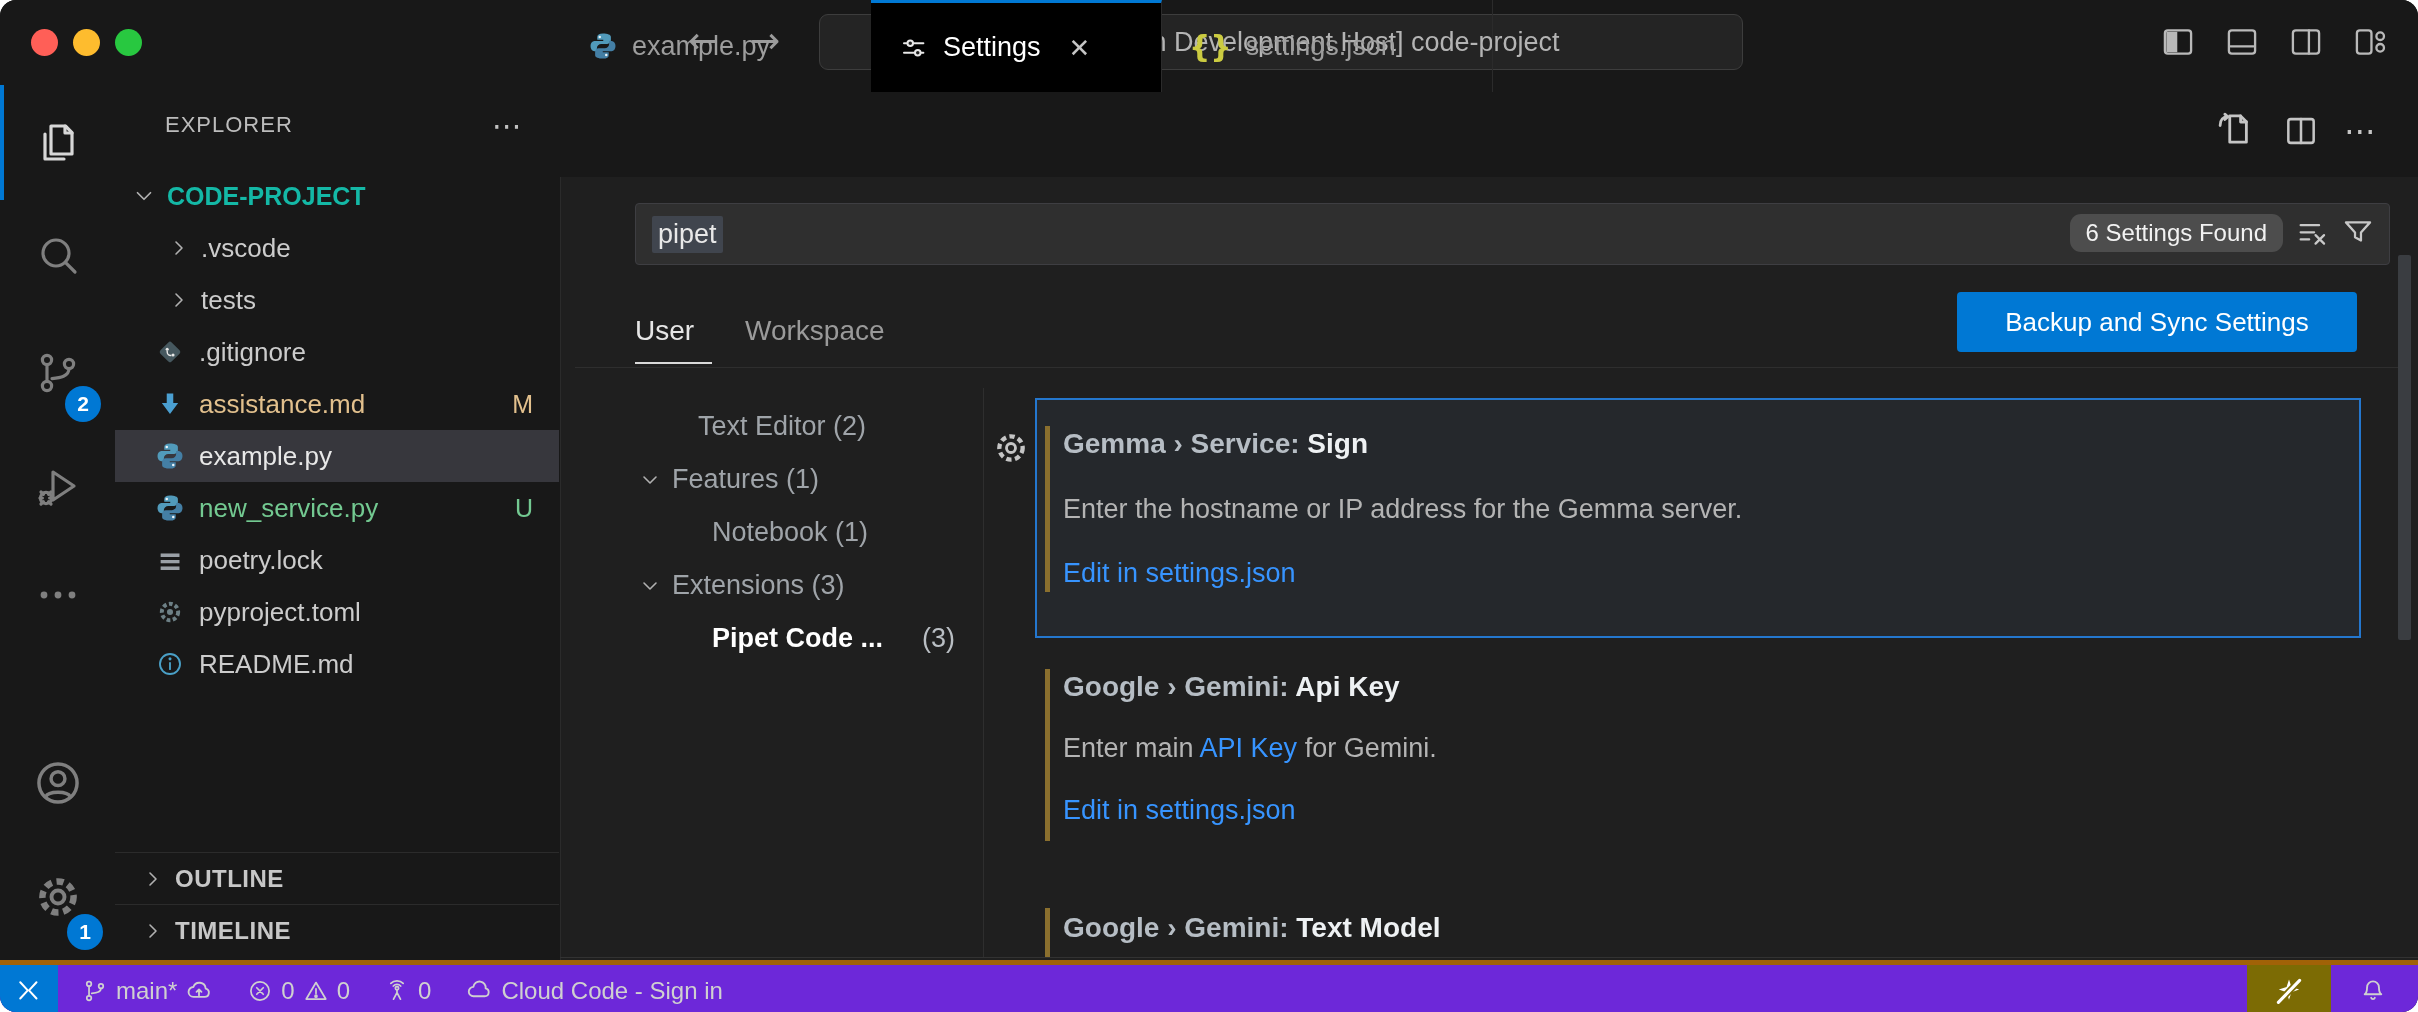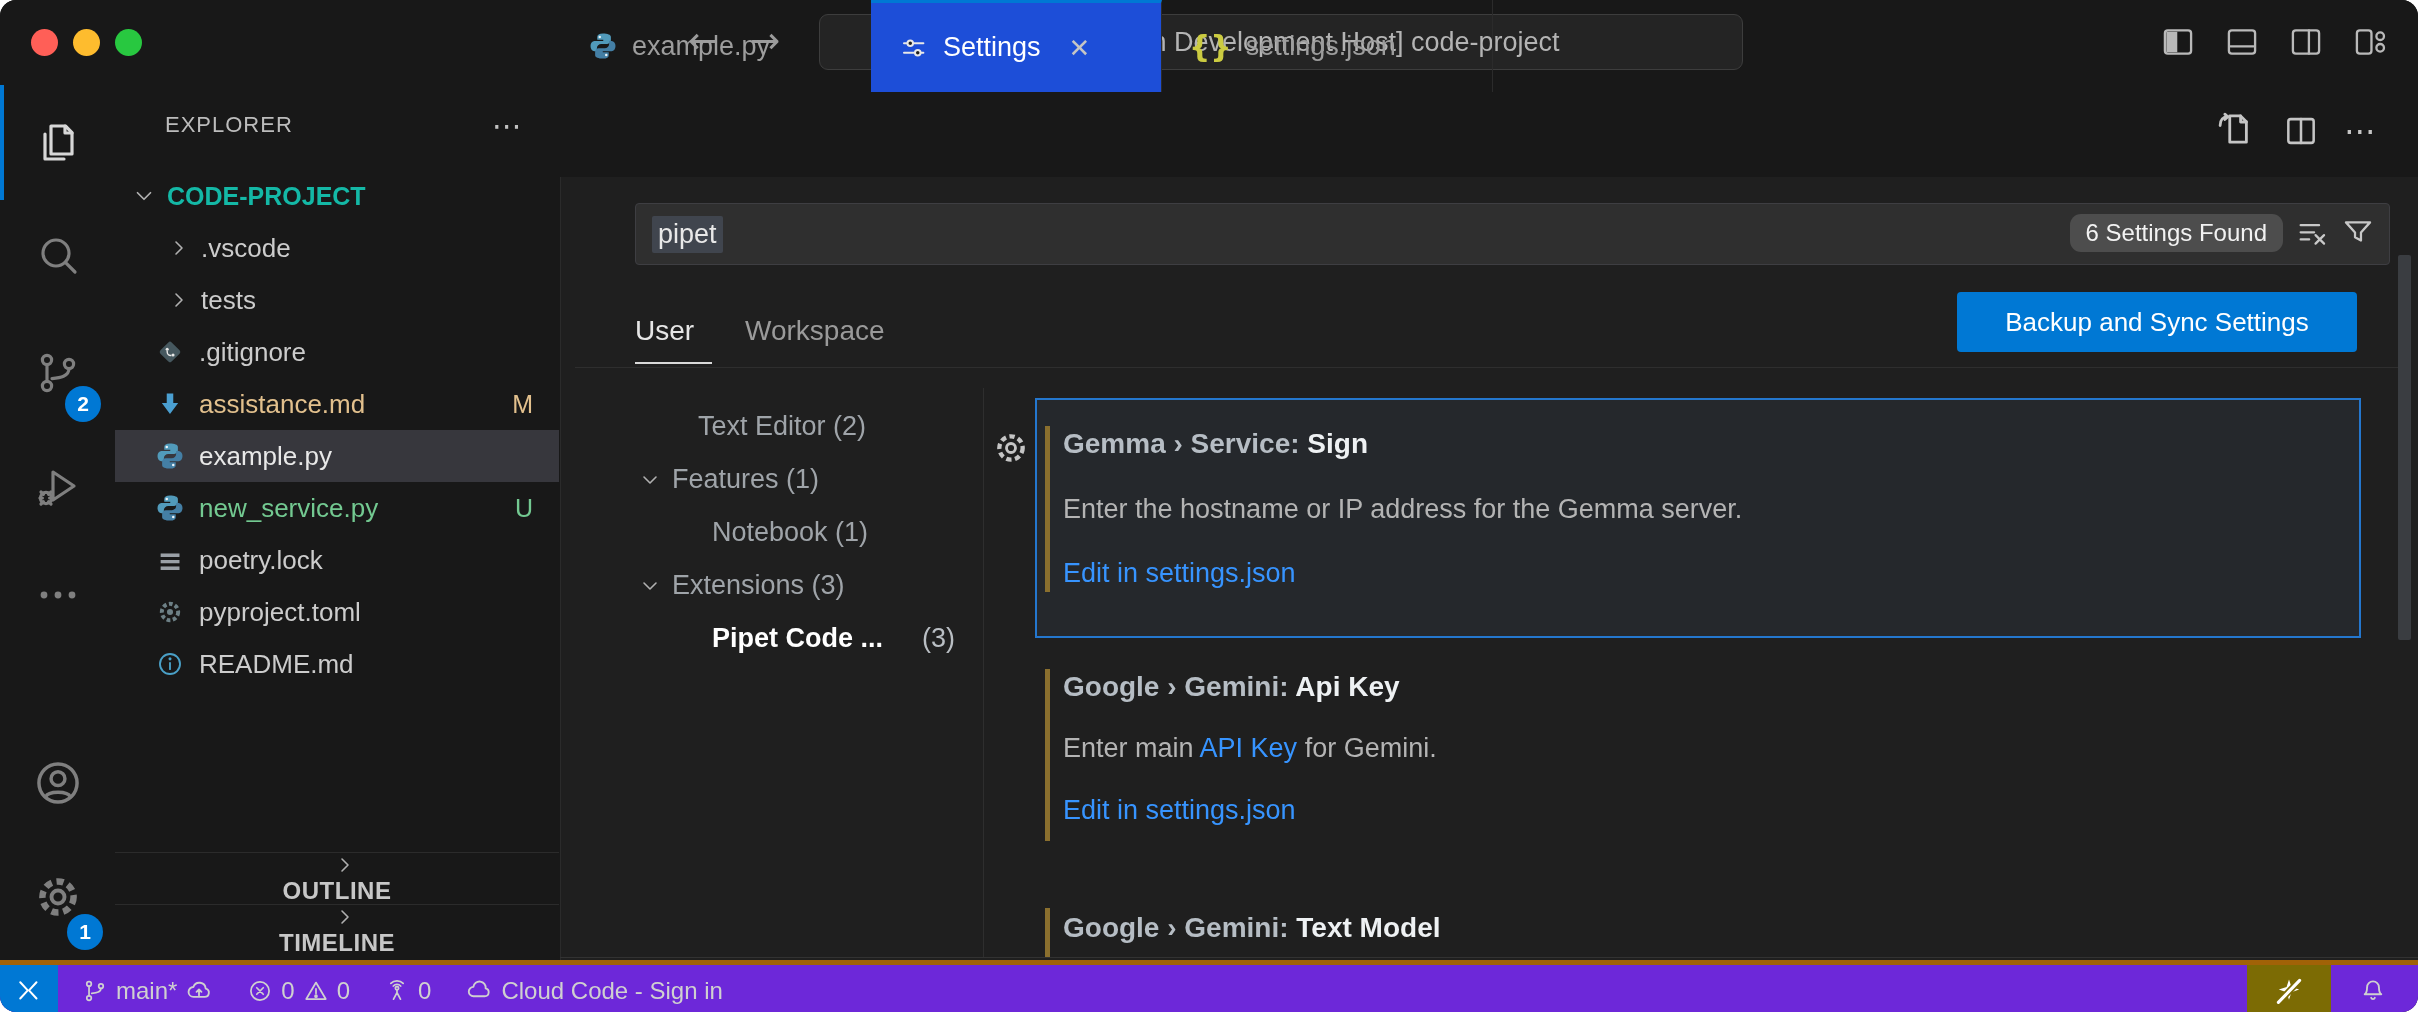--- a/index.html
+++ b/index.html
@@ -31,27 +31,27 @@
   .sidebar{left:115px;top:85px;width:445px;height:875px;background:#181818;border-right:1px solid #2b2b2b;}
   .sbheader{left:115px;top:95px;width:445px;height:60px;}
   .sbheader .t{margin-left:50px;font-size:22px;letter-spacing:1px;color:#bcbcbc;}
   .sbmore{position:absolute;right:38px;top:0;height:60px;display:flex;align-items:center;color:#c0c0c0;font-size:30px;}
   .row{left:115px;width:444px;height:52px;display:flex;align-items:center;font-size:26px;color:#cccccc;}
   .row.sel{background:#37373d;}
   .chev{color:#b0b0b0;margin:0 10px 0 0;}
   .fic{width:30px;margin-right:14px;display:flex;justify-content:center;}
   .badge-g{margin-left:auto;margin-right:26px;font-size:25px;}
   .seccion{font-weight:bold;font-size:24px;color:#c7c7c7;letter-spacing:.5px;}
-  .secrow{left:115px;width:444px;height:51px;display:flex;align-items:center;border-top:1px solid #2b2b2b;flex-direction:column;}
+  .secrow{left:115px;width:444px;height:51px;display:flex;align-items:center;border-top:1px solid #2b2b2b;}
 
   
   .tabstrip{left:560px;top:85px;width:1858px;height:92px;background:#181818;}
   .tab{position:absolute;top:0;height:92px;display:flex;align-items:center;border-right:1px solid #2b2b2b;
     font-size:27px;color:#9d9d9d;padding:0;}
-  .tab.active{background:#1d4ed8;color:#ffffff;border-top:3px solid #0078d4;height:89px;}
+  .tab.active{background:#000000;color:#ffffff;border-top:3px solid #0078d4;height:89px;}
   .tabicon{margin:0 14px 0 28px;display:flex;}
   .tabclose{margin:0 24px 0 28px;color:#c5c5c5;font-size:26px;}
   .edactions{color:#c5c5c5;}
 
   
   .searchbox{left:635px;top:203px;width:1753px;height:60px;background:#2f2f2f;border:1px solid #3e3e42;border-radius:4px;
     display:flex;align-items:center;font-size:27px;color:#e8e8e8;}
   .searchval{margin-left:16px;background:#40454e;padding:3px 6px;border-radius:2px;}
   .srch-right{position:absolute;right:14px;top:0;height:58px;display:flex;align-items:center;gap:12px;}
   .countbadge{background:#4d4d4d;color:#f2f2f2;font-size:24px;border-radius:11px;padding:5px 16px;}

